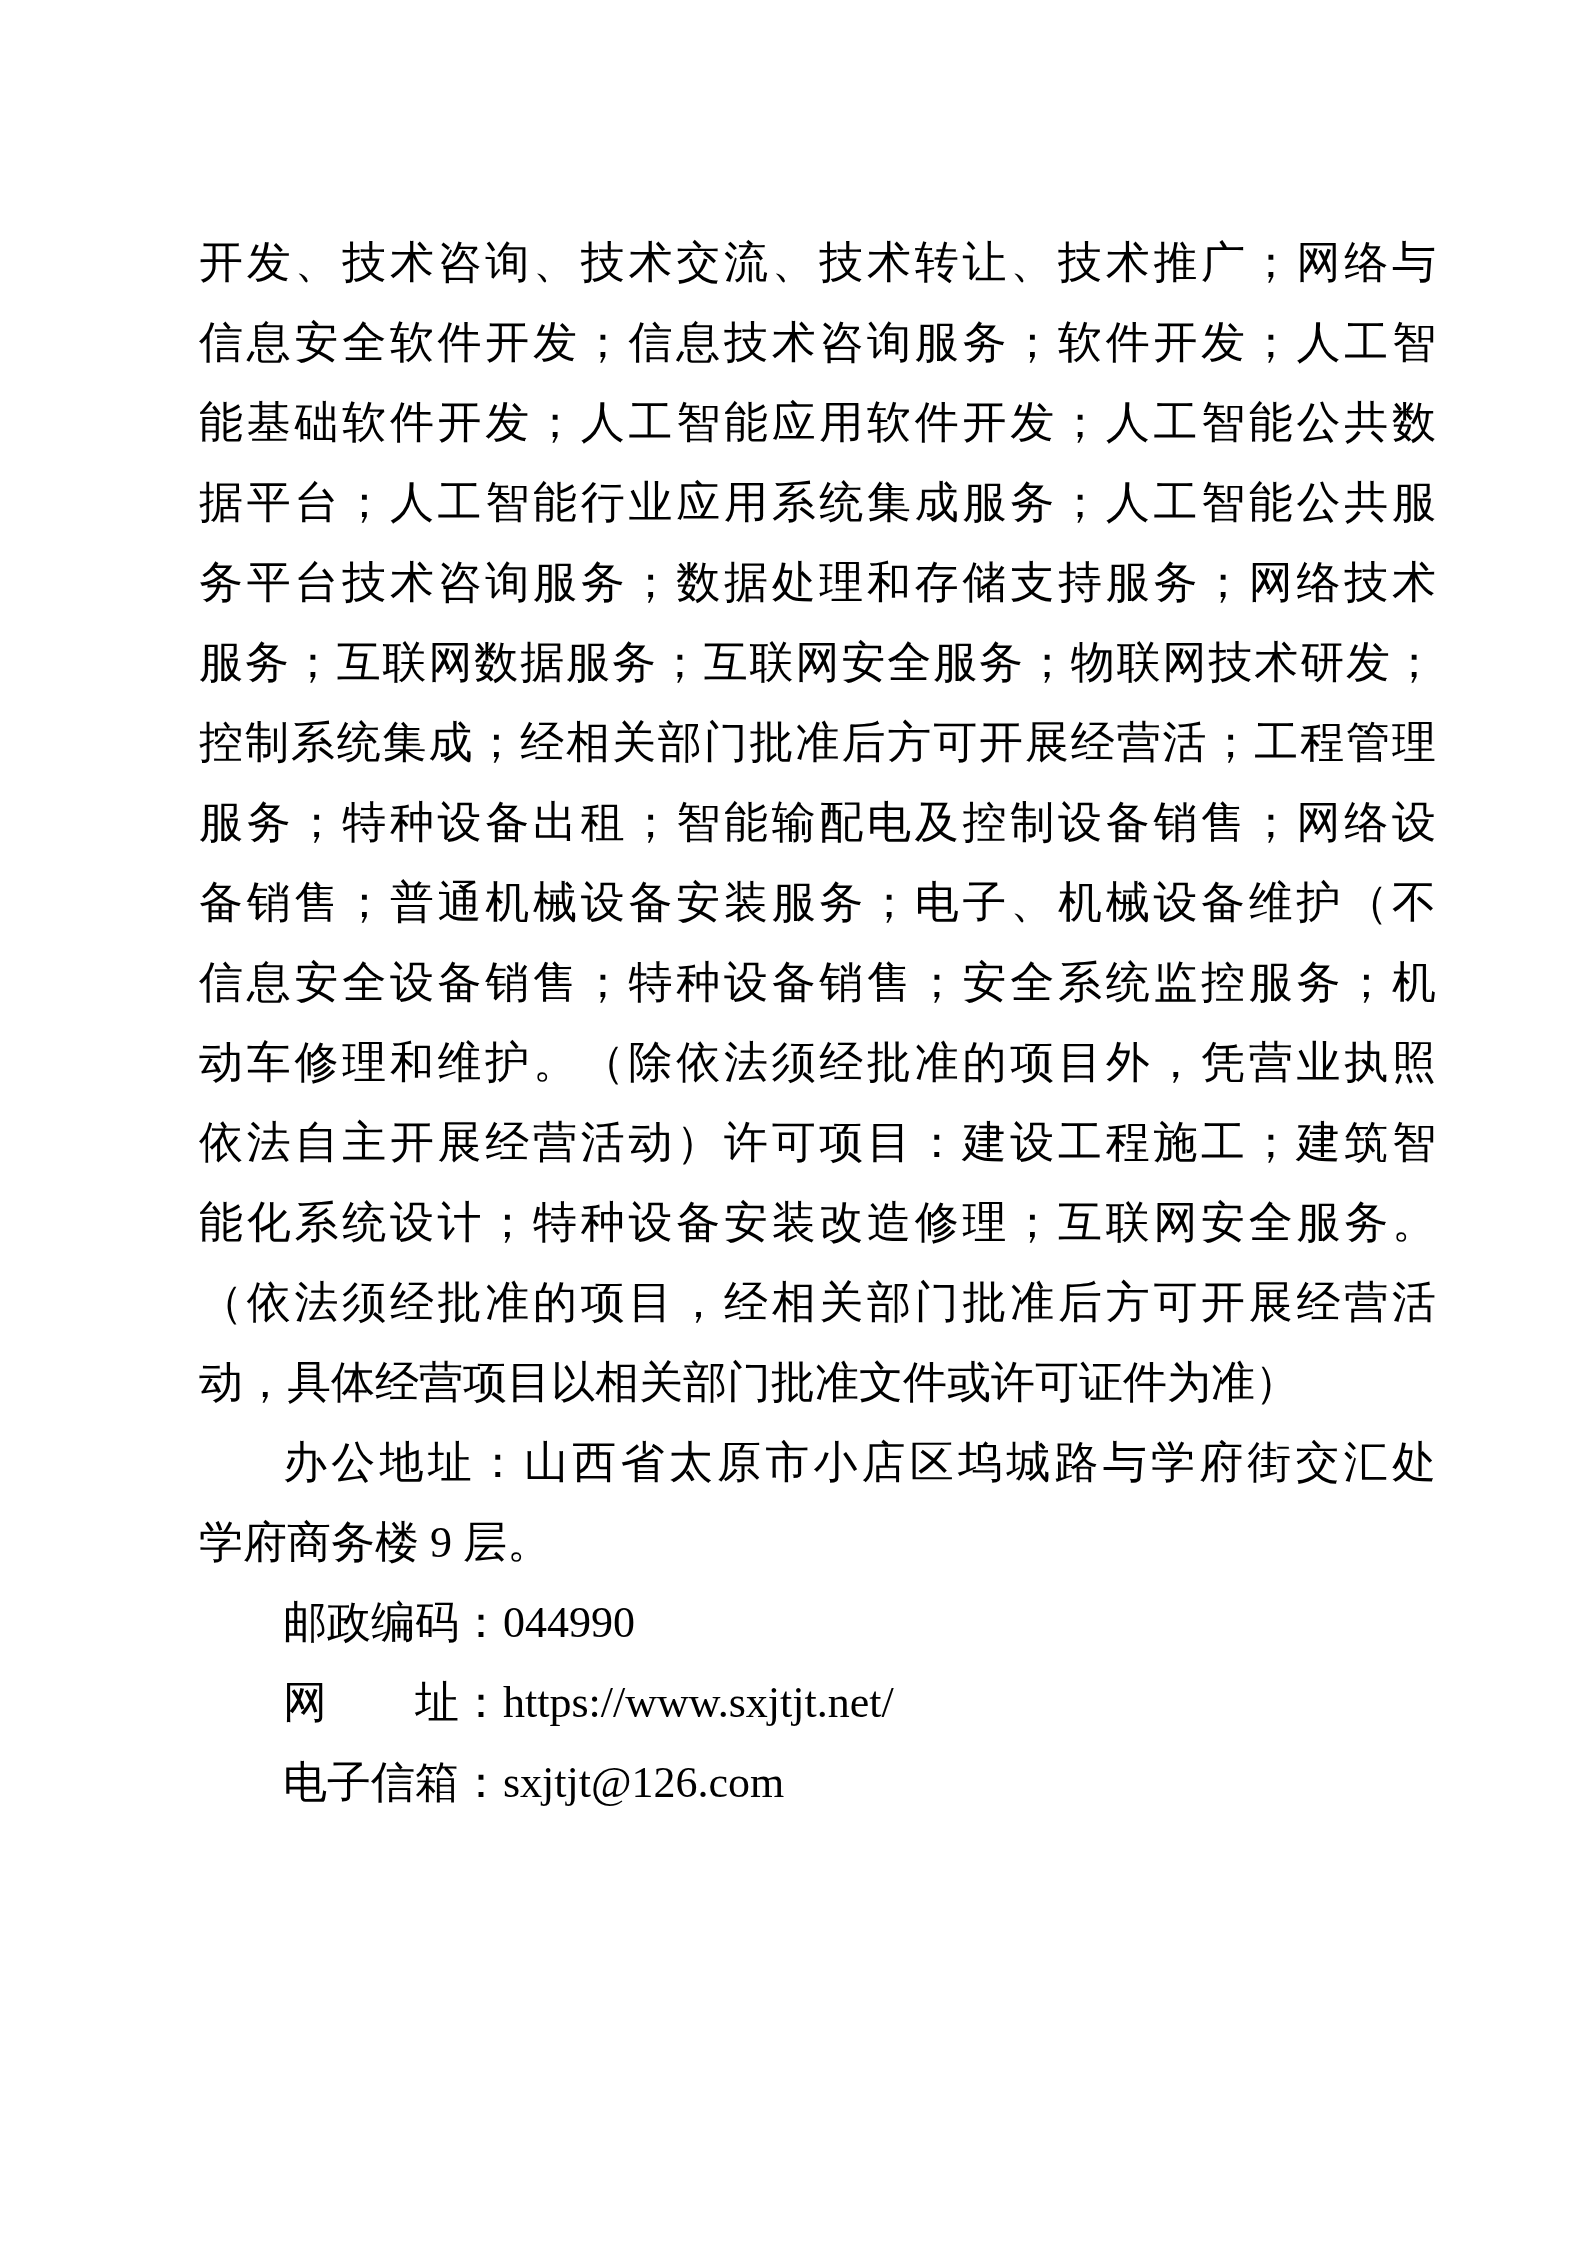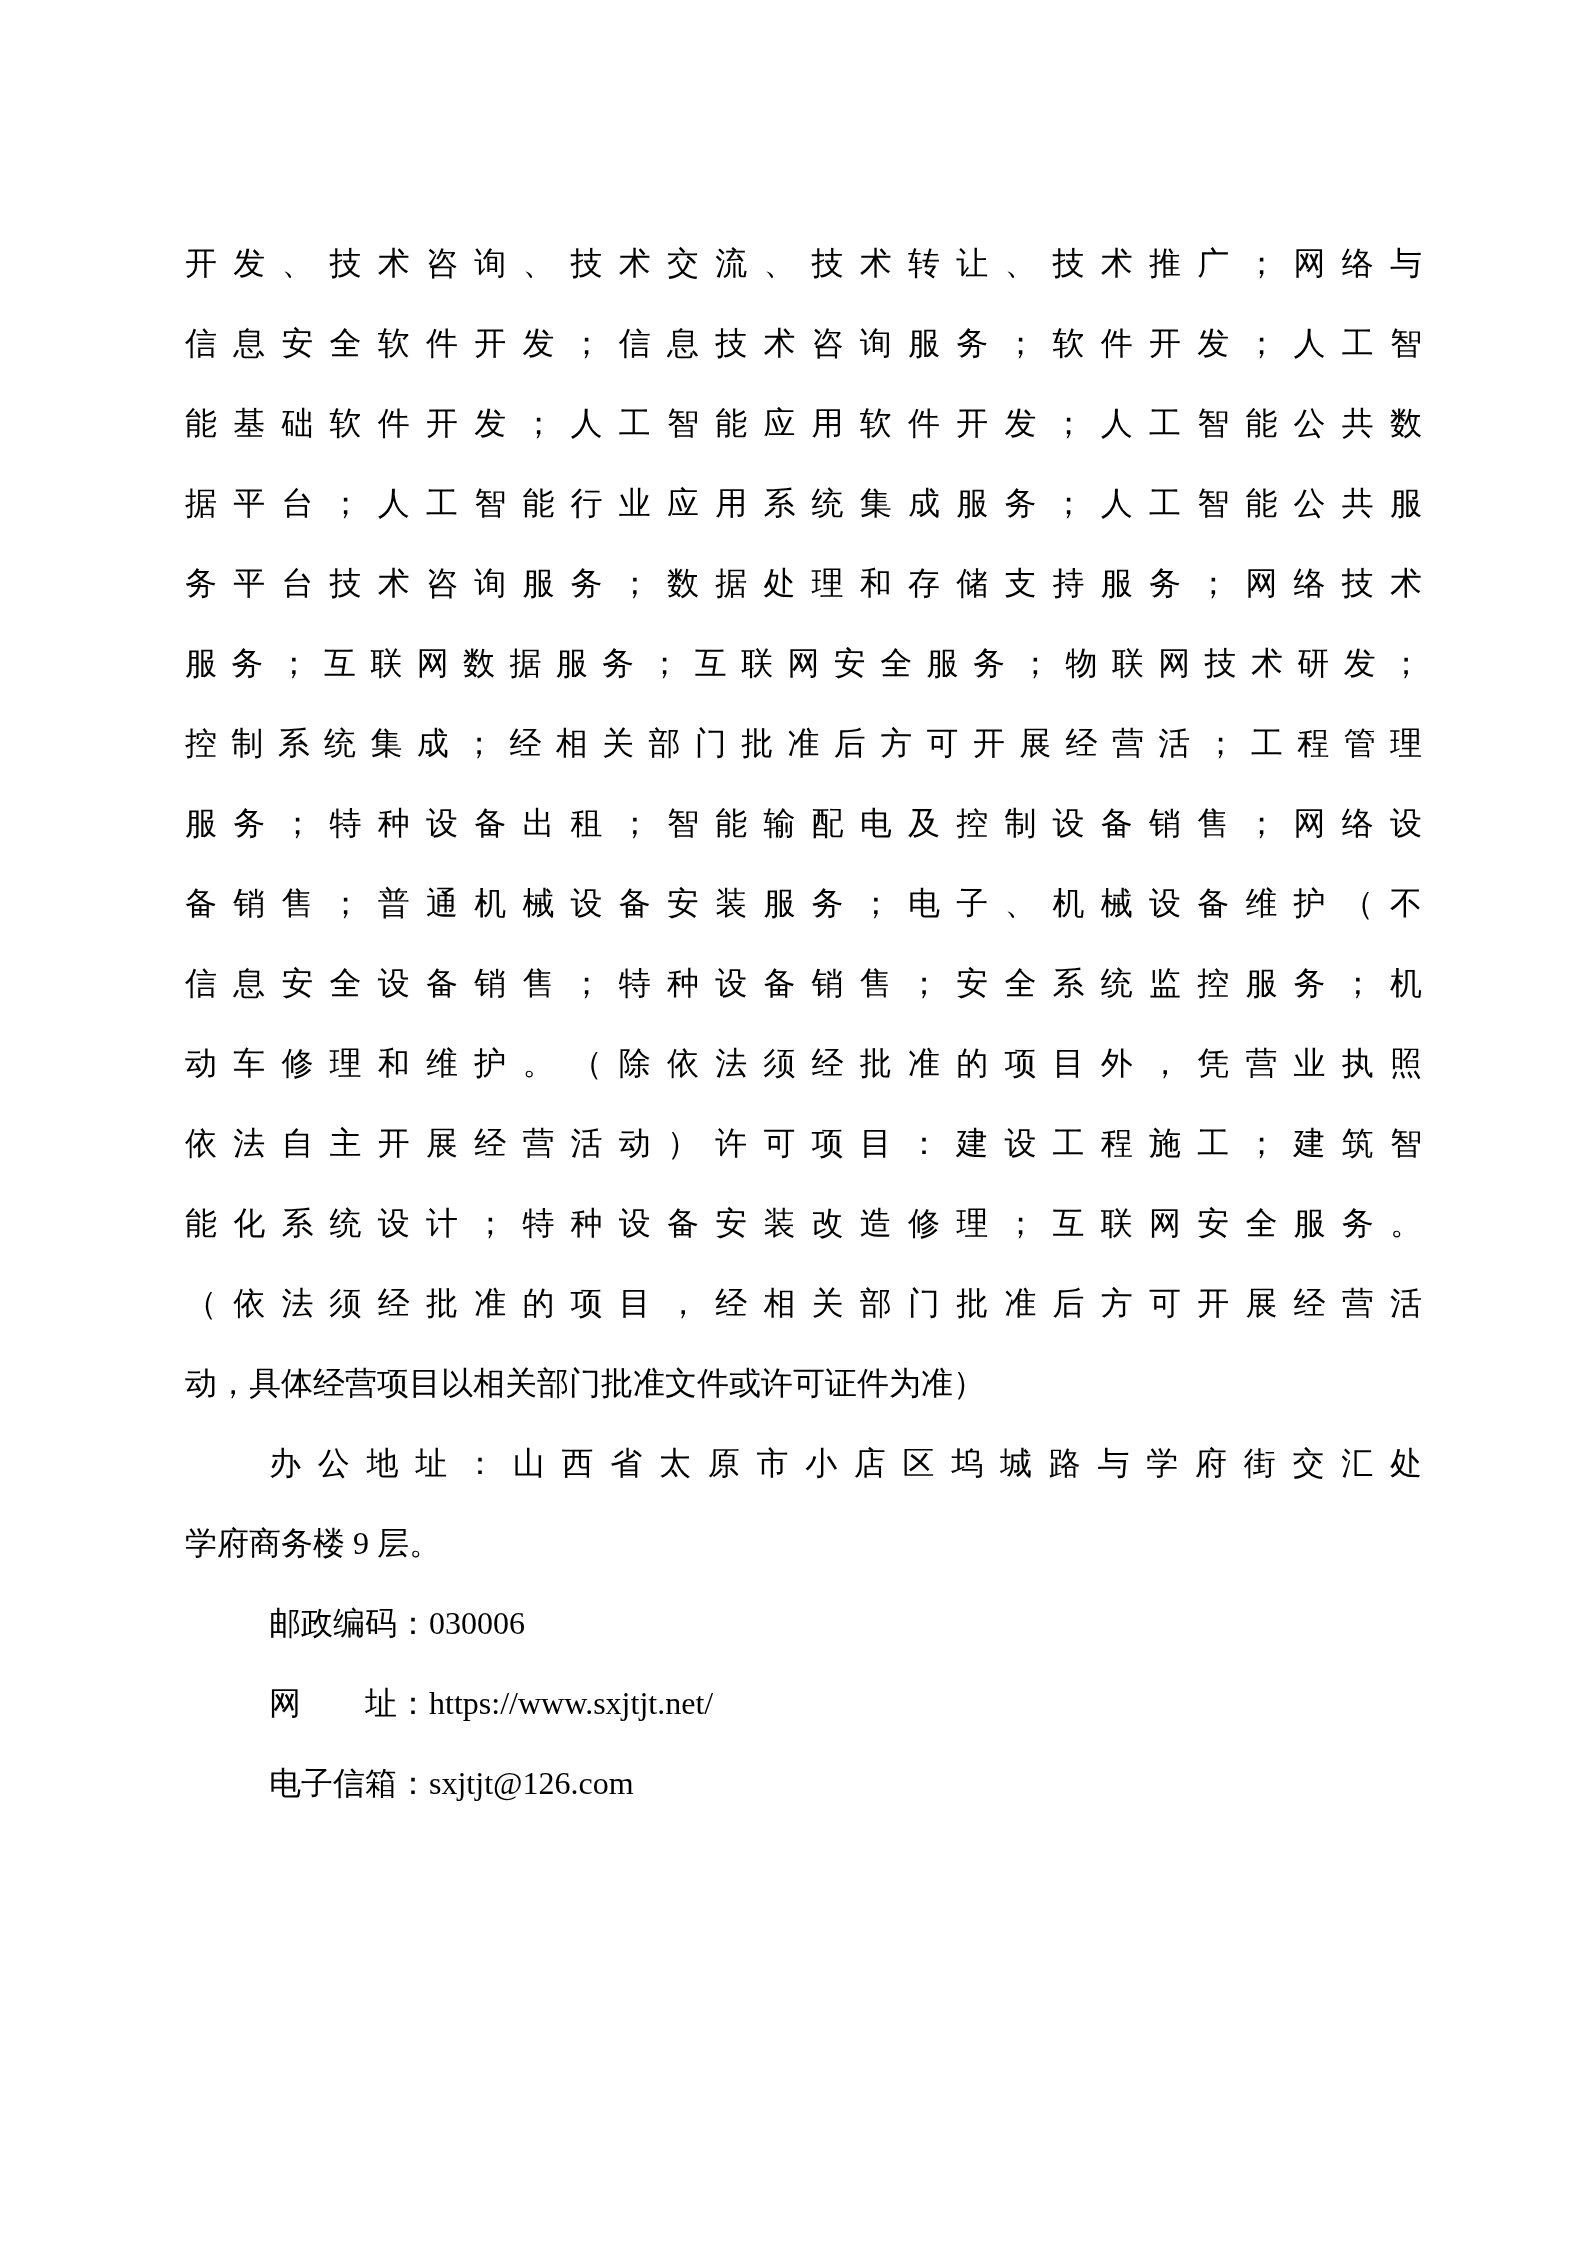--- a/index.html
+++ b/index.html
@@ -9,25 +9,25 @@
   }
   .page {
     position: relative;
     width: 1587px;
     height: 2245px;
     background: #ffffff;
     overflow: hidden;
   }
   .text-block {
     position: absolute;
-    left: 185px;
+    left: 199px;
     top: 223px;
     width: 1237px;
     font-family: "Liberation Serif", "DejaVu Serif", serif;
-    font-size: 32px;
+    font-size: 44px;
     line-height: 80px;
     color: #000000;
     letter-spacing: 0;
   }
   .line {
     height: 80px;
     overflow: visible;
   }
   .line.justify {
     text-align: justify;
@@ -53,17 +53,17 @@
       <div class="line justify">服务；特种设备出租；智能输配电及控制设备销售；网络设</div>
       <div class="line justify">备销售；普通机械设备安装服务；电子、机械设备维护（不</div>
       <div class="line justify">信息安全设备销售；特种设备销售；安全系统监控服务；机</div>
       <div class="line justify">动车修理和维护。（除依法须经批准的项目外，凭营业执照</div>
       <div class="line justify">依法自主开展经营活动）许可项目：建设工程施工；建筑智</div>
       <div class="line justify">能化系统设计；特种设备安装改造修理；互联网安全服务。</div>
       <div class="line justify">（依法须经批准的项目，经相关部门批准后方可开展经营活</div>
       <div class="line">动，具体经营项目以相关部门批准文件或许可证件为准）</div>
       <div class="line justify indent">办公地址：山西省太原市小店区坞城路与学府街交汇处</div>
       <div class="line">学府商务楼 9 层。</div>
-      <div class="line indent">邮政编码：030006</div>
+      <div class="line indent">邮政编码：044990</div>
       <div class="line indent">网　　址：https://www.sxjtjt.net/</div>
       <div class="line indent">电子信箱：sxjtjt@126.com</div>
   </div>
 </div>
 
 </body></html>

